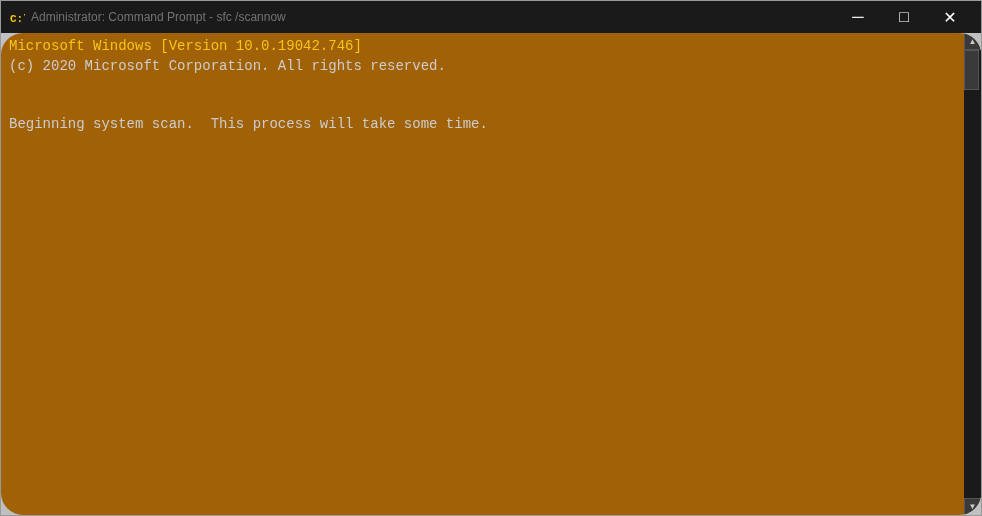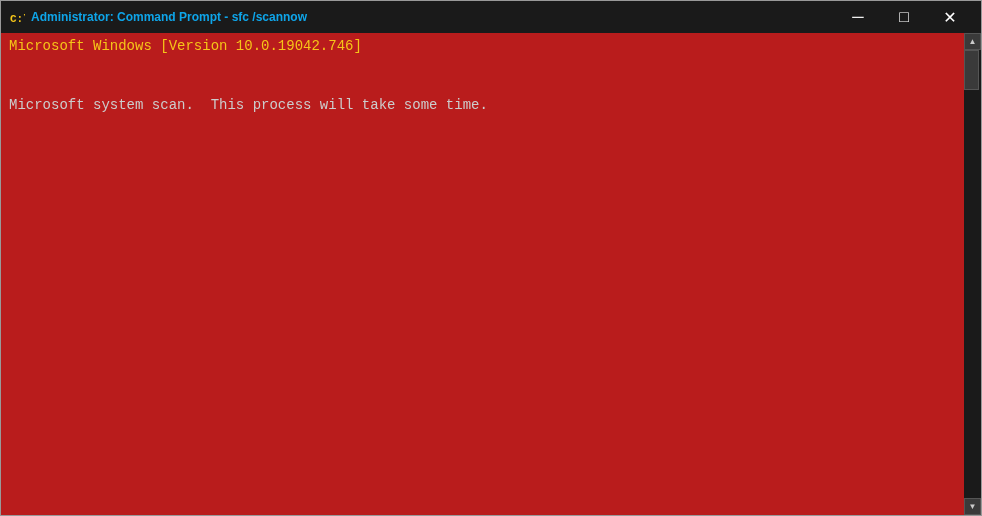--- a/index.html
+++ b/index.html
@@ -44,24 +44,23 @@
       align-items: center;
       justify-content: center;
     }
 
     .title-bar-icon svg {
       width: 16px;
       height: 16px;
     }
 
     .title-bar-text {
-      color: #0ea5e9;
+      color: #737373;
       font-size: 12px;
       flex: 1;
-      font-weight: bold;
     }
 
     .title-bar-controls {
       display: flex;
       align-items: center;
       gap: 0;
     }
 
     .title-bar-btn {
       width: 46px;
@@ -72,23 +71,24 @@
       font-size: 16px;
       cursor: pointer;
       display: flex;
       align-items: center;
       justify-content: center;
       font-family: 'Segoe MDL2 Assets', Arial, sans-serif;
     }
 
     .terminal-area {
       flex: 1;
-      background: #b91c1c;
+      background: #a16207;
       display: flex;
       overflow: hidden;
+      border-radius: 22px;
     }
 
     .terminal-content {
       flex: 1;
       padding: 4px 8px;
       overflow-y: auto;
       overflow-x: hidden;
     }
 
     .terminal-content::-webkit-scrollbar {
@@ -167,23 +167,24 @@
     <div class="title-bar-controls">
       <button class="title-bar-btn minimize">─</button>
       <button class="title-bar-btn maximize">□</button>
       <button class="title-bar-btn close">✕</button>
     </div>
   </div>
 
   <div class="terminal-area">
     <div class="terminal-content">
       <div class="terminal-line yellow">Microsoft Windows [Version 10.0.19042.746]</div>
+      <div class="terminal-line">(c) 2020 Microsoft Corporation. All rights reserved.</div>
       <div class="terminal-line empty"> </div>
       <div class="terminal-line empty"> </div>
-      <div class="terminal-line">Microsoft system scan.  This process will take some time.</div>
+      <div class="terminal-line">Beginning system scan.  This process will take some time.</div>
     </div>
 
     <div class="scrollbar">
       <div class="scrollbar-arrow">▲</div>
       <div class="scrollbar-track">
         <div class="scrollbar-thumb"></div>
       </div>
       <div class="scrollbar-arrow">▼</div>
     </div>
   </div>

